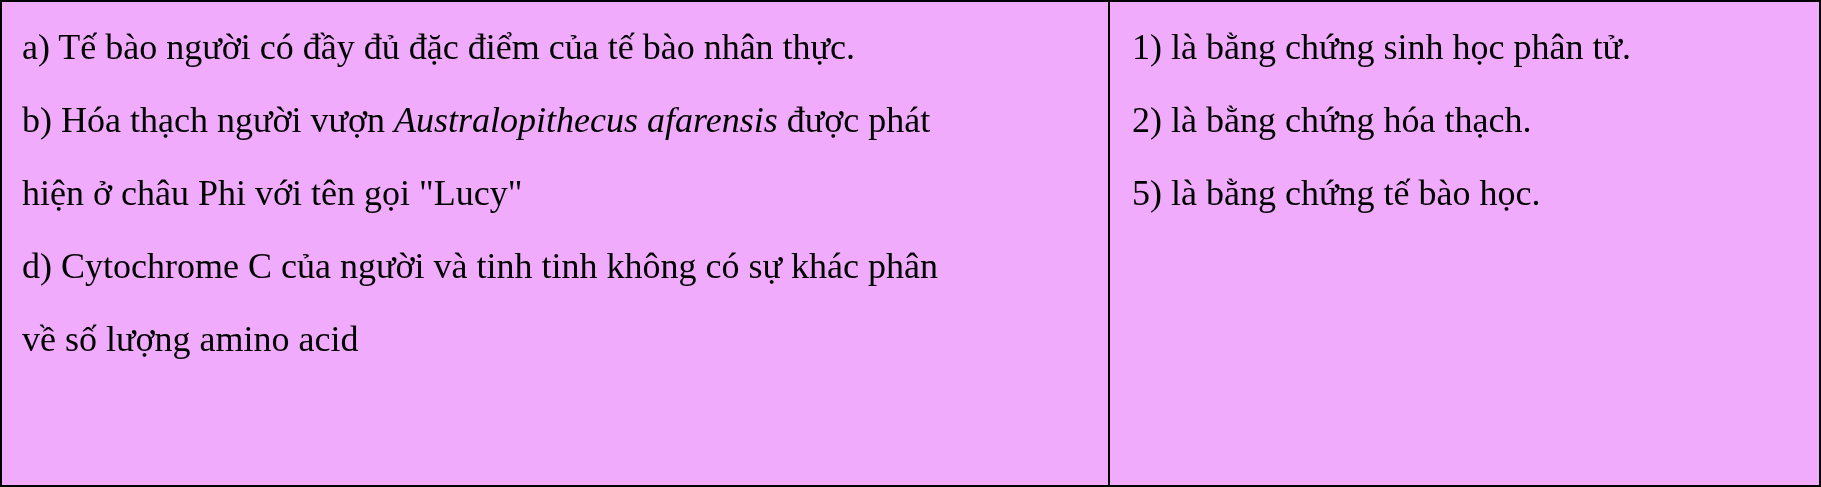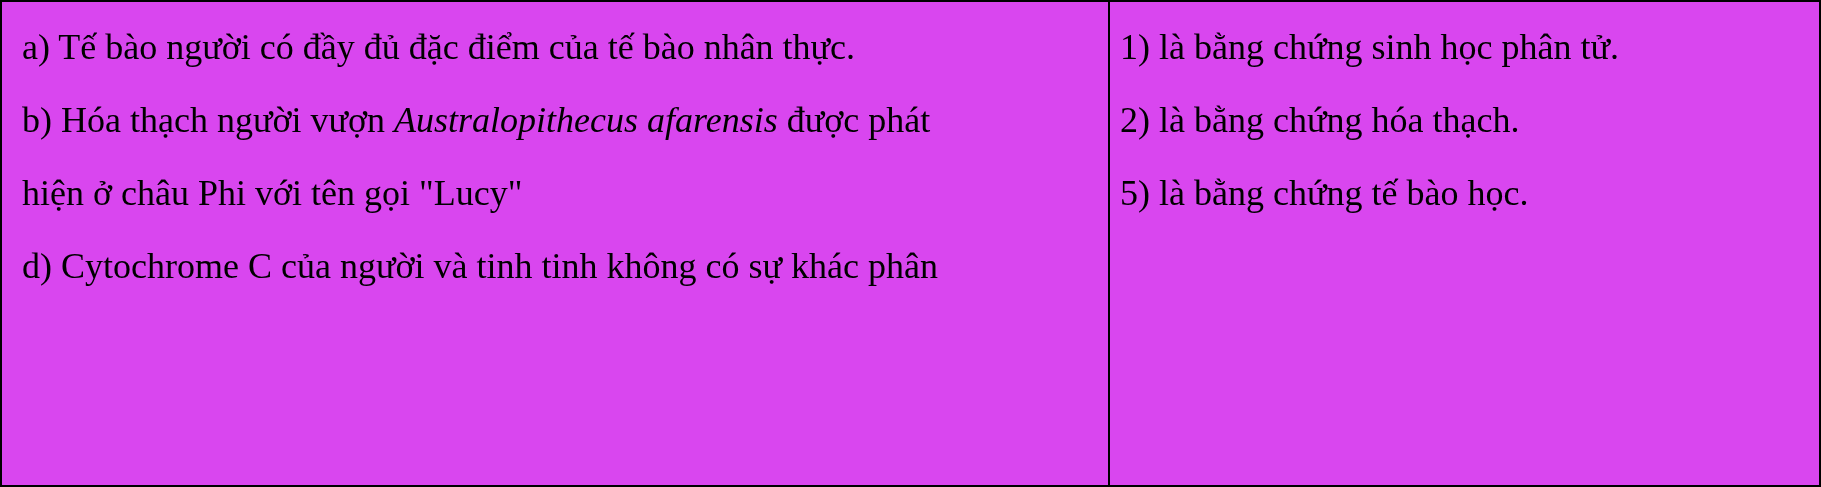--- a/index.html
+++ b/index.html
@@ -5,40 +5,40 @@
   html, body {
     margin: 0;
     padding: 0;
     background: #ffffff;
   }
   .frame {
     width: 1821px;
     height: 487px;
     box-sizing: border-box;
     border: 2px solid #000000;
-    background: #d946ef;
+    background: #f0abfc;
     display: flex;
     font-family: "Liberation Serif", serif;
     font-size: 36px;
     color: #000000;
   }
   .cell {
     box-sizing: border-box;
     padding-top: 9px;
     overflow: hidden;
   }
   .cell.left {
     width: 1106px;
     padding-left: 20px;
     padding-right: 14px;
   }
   .cell.right {
     flex: 1;
     border-left: 2px solid #000000;
-    padding-left: 10px;
+    padding-left: 22px;
     padding-right: 10px;
   }
   .line {
     height: 73px;
     line-height: 73px;
     white-space: nowrap;
   }
   .it {
     font-style: italic;
   }
@@ -46,20 +46,21 @@
 </head>
 <body>
 
 <div class="frame">
 
   <div class="cell left">
     <div class="line">a) Tế bào người có đầy đủ đặc điểm của tế bào nhân thực.</div>
     <div class="line"><span>b) Hóa thạch người vượn </span><span class="it">Australopithecus afarensis</span><span> được phát</span></div>
     <div class="line">hiện ở châu Phi với tên gọi "Lucy"</div>
     <div class="line">d) Cytochrome C của người và tinh tinh không có sự khác phân</div>
+    <div class="line">về số lượng amino acid</div>
   </div>
 
   <div class="cell right">
     <div class="line">1) là bằng chứng sinh học phân tử.</div>
     <div class="line">2) là bằng chứng hóa thạch.</div>
     <div class="line">5) là bằng chứng tế bào học.</div>
   </div>
 
 </div>
 

